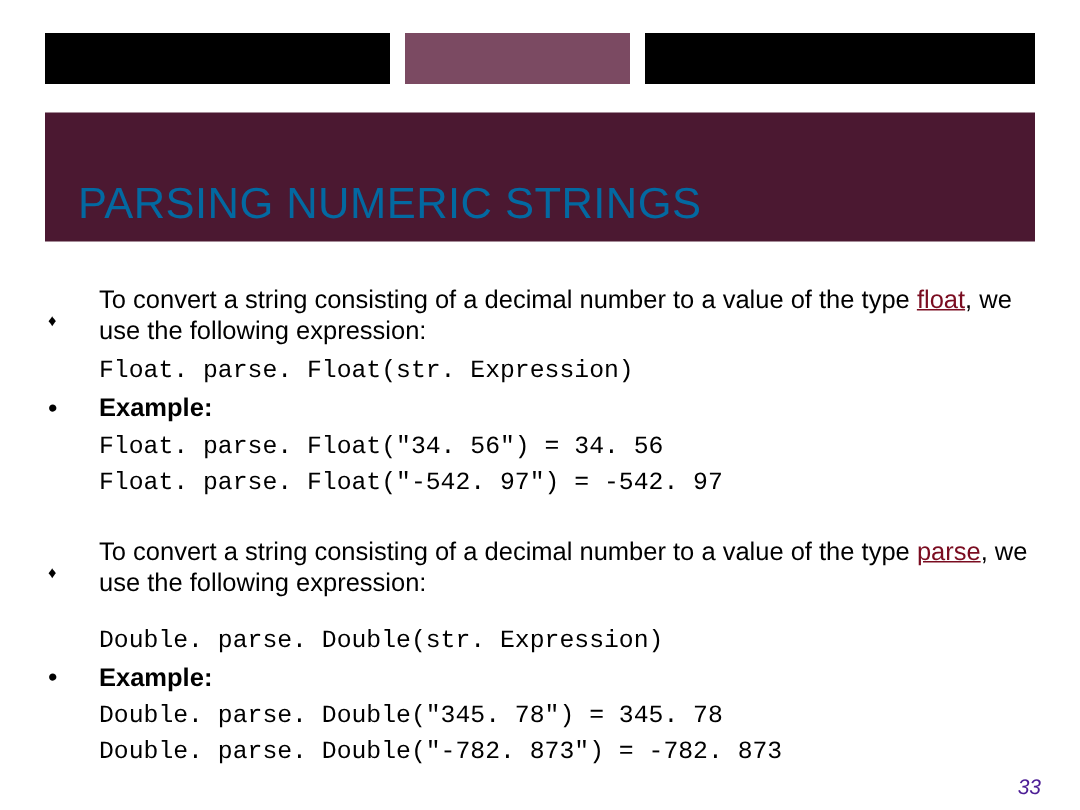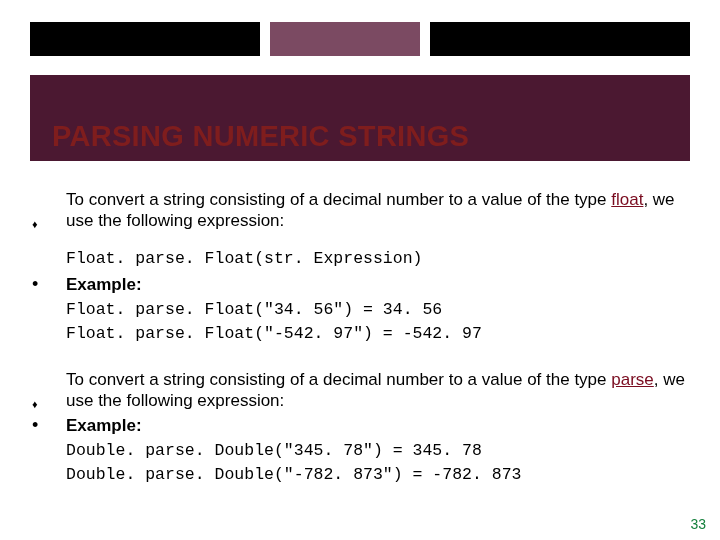--- a/index.html
+++ b/index.html
@@ -20,40 +20,40 @@
   .tb-right{position:absolute;left:430px;top:22px;width:260px;height:34px;background:#000}
   .tb-gap1{position:absolute;left:260px;top:22px;width:10px;height:34px;background:#fff}
   .tb-gap2{position:absolute;left:420px;top:22px;width:10px;height:34px;background:#fff}
   
   .header{
     position:absolute;left:30px;top:75px;width:660px;height:86px;
     background:#4b1831;
   }
   .title{
     position:absolute;left:52px;top:120px;
-    font-size:29px;letter-spacing:0.3px;color:#7f1d1d;
-    font-weight:700;
+    font-size:29px;letter-spacing:0.3px;color:#0369a1;
+    font-weight:400;
   }
   
   .content{
     position:absolute;left:30px;top:178px;width:660px;
     font-size:17px;line-height:1.22;
   }
-  .row{display:flex;align-items:flex-end;margin-top:12px}
+  .row{display:flex;align-items:center;margin-top:12px}
   .bul{width:34px;flex:none;text-align:left;padding-left:2px}
   .bul.diamond::before{content:"\2666";font-size:11px;color:#000;position:relative;top:2px}
   .bul.dot::before{content:"\2022";font-size:18px;color:#000;position:relative;top:0px}
   .txt{flex:1}
   .kw{color:#7a0c20;text-decoration:underline}
   .mono{font-family:"Courier New",Courier,monospace;font-size:16.5px}
   .bold{font-weight:700}
   .tight{margin-top:4px}
   .pagenum{
-    position:absolute;right:14px;bottom:8px;
-    font-size:14px;color:#15803d;
+    position:absolute;right:26px;bottom:8px;
+    font-size:14px;color:#4c1d95;font-style:italic;
   }
 </style>
 </head>
 <body>
 
 <div class="top-band">
   <div class="tb-left"></div>
   <div class="tb-gap1"></div>
   <div class="tb-mid"></div>
   <div class="tb-gap2"></div>
@@ -65,21 +65,21 @@
 
 <div class="content">
 
   <div class="row">
     <div class="bul diamond"></div>
     <div class="txt">
       <span>To convert a string consisting of a decimal number to a value of the type </span><span class="kw">float</span><span>, we use the following expression:</span>
     </div>
   </div>
 
-  <div class="row" style="margin-top:18px">
+  <div class="row" style="margin-top:6px">
     <div class="bul"></div>
     <div class="txt mono">Float. parse. Float(str. Expression)</div>
   </div>
 
   <div class="row tight">
     <div class="bul dot"></div>
     <div class="txt bold">Example:</div>
   </div>
 
   <div class="row tight">
@@ -91,20 +91,24 @@
     <div class="txt mono">Float. parse. Float("-542. 97") = -542. 97</div>
   </div>
 
   <div class="row" style="margin-top:26px">
     <div class="bul diamond"></div>
     <div class="txt">
       <span>To convert a string consisting of a decimal number to a value of the type </span><span class="kw">parse</span><span>, we use the following expression:</span>
     </div>
   </div>
 
+  <div class="row" style="margin-top:18px">
+    <div class="bul"></div>
+    <div class="txt mono">Double. parse. Double(str. Expression)</div>
+  </div>
 
   <div class="row tight">
     <div class="bul dot"></div>
     <div class="txt bold">Example:</div>
   </div>
 
   <div class="row tight">
     <div class="bul"></div>
     <div class="txt mono">Double. parse. Double("345. 78") = 345. 78</div>
   </div>

